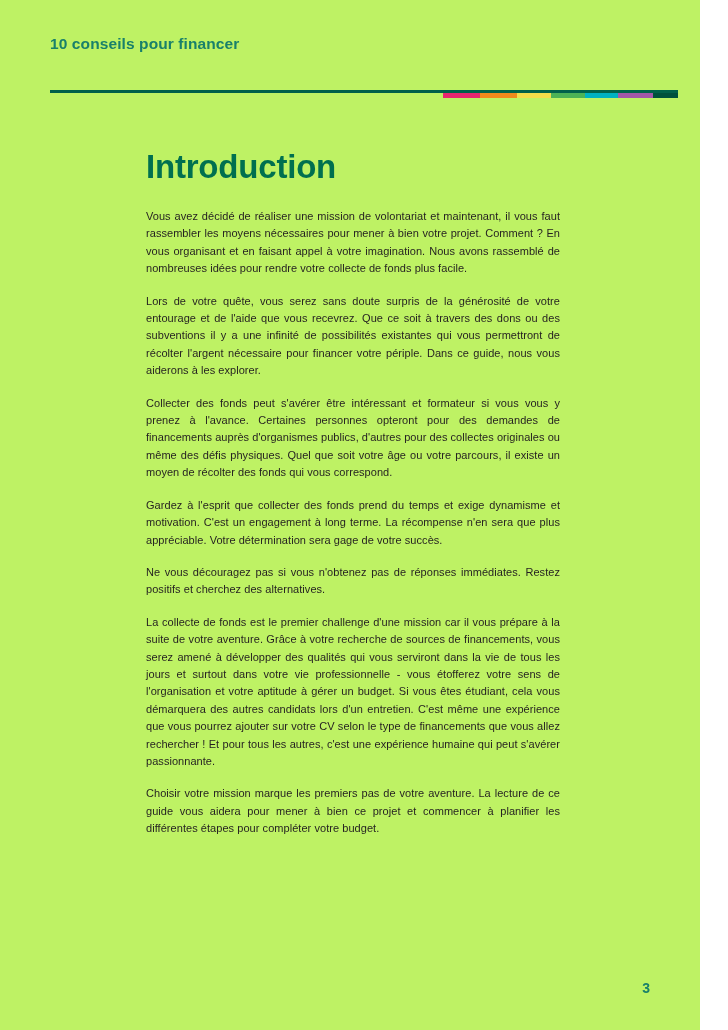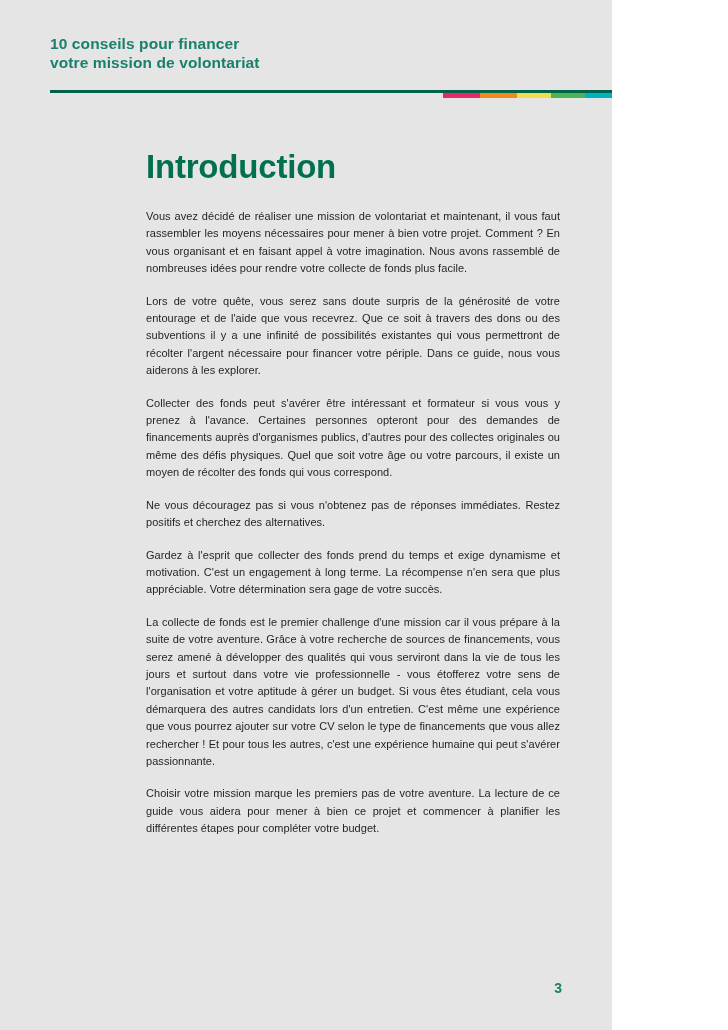--- a/index.html
+++ b/index.html
@@ -7,23 +7,23 @@
     padding: 0;
     background: #ffffff;
   }
   body {
     font-family: "Liberation Sans", sans-serif;
     -webkit-font-smoothing: antialiased;
   }
 
   .page {
     position: relative;
-    width: 612px;
+    width: 700px;
     height: 1030px;
-    background: #e5e5e5;
+    background: #bef264;
     overflow: hidden;
     box-sizing: border-box;
   }
 
   
   .header {
     position: absolute;
     left: 50px;
     top: 34px;
     width: 628px;
@@ -114,21 +114,20 @@
   }
 </style>
 </head>
 <body>
 
 <div class="page">
 
   <div class="header">
     <div class="header-title">
       <span>10 conseils pour financer</span>
-      <span class="line2">votre mission de volontariat</span>
     </div>
   </div>
 
   <div class="header-rule-wrap">
     <div class="header-rule"></div>
     <div class="color-strip" id="color-strip">
         <div class="seg" style="background: rgb(232, 39, 111); width: 37px;"></div>
         <div class="seg" style="background: rgb(240, 138, 28); width: 37px;"></div>
         <div class="seg" style="background: rgb(242, 222, 74); width: 34px;"></div>
         <div class="seg" style="background: rgb(76, 179, 86); width: 34px;"></div>
@@ -137,22 +136,22 @@
         <div class="seg" style="background: rgb(0, 81, 60); width: 25px;"></div>
       </div>
   </div>
 
   <div class="content">
     <h1 class="section-title">Introduction</h1>
     <div id="paragraphs">
         <p class="para">Vous avez décidé de réaliser une mission de volontariat et maintenant, il vous faut rassembler les moyens nécessaires pour mener à bien votre projet. Comment ? En vous organisant et en faisant appel à votre imagination. Nous avons rassemblé de nombreuses idées pour rendre votre collecte de fonds plus facile.</p>
         <p class="para">Lors de votre quête, vous serez sans doute surpris de la générosité de votre entourage et de l'aide que vous recevrez. Que ce soit à travers des dons ou des subventions il y a une infinité de possibilités existantes qui vous permettront de récolter l'argent nécessaire pour financer votre périple. Dans ce guide, nous vous aiderons à les explorer.</p>
         <p class="para">Collecter des fonds peut s'avérer être intéressant et formateur si vous vous y prenez à l'avance. Certaines personnes opteront pour des demandes de financements auprès d'organismes publics, d'autres pour des collectes originales ou même des défis physiques. Quel que soit votre âge ou votre parcours, il existe un moyen de récolter des fonds qui vous correspond.</p>
+        <p class="para">Gardez à l'esprit que collecter des fonds prend du temps et exige dynamisme et motivation. C'est un engagement à long terme. La récompense n'en sera que plus appréciable. Votre détermination sera gage de votre succès.</p>
         <p class="para">Ne vous découragez pas si vous n'obtenez pas de réponses immédiates. Restez positifs et cherchez des alternatives.</p>
-        <p class="para">Gardez à l'esprit que collecter des fonds prend du temps et exige dynamisme et motivation. C'est un engagement à long terme. La récompense n'en sera que plus appréciable. Votre détermination sera gage de votre succès.</p>
         <p class="para">La collecte de fonds est le premier challenge d'une mission car il vous prépare à la suite de votre aventure. Grâce à votre recherche de sources de financements, vous serez amené à développer des qualités qui vous serviront dans la vie de tous les jours et surtout dans votre vie professionnelle - vous étofferez votre sens de l'organisation et votre aptitude à gérer un budget. Si vous êtes étudiant, cela vous démarquera des autres candidats lors d'un entretien. C'est même une expérience que vous pourrez ajouter sur votre CV selon le type de financements que vous allez rechercher ! Et pour tous les autres, c'est une expérience humaine qui peut s'avérer passionnante.</p>
         <p class="para">Choisir votre mission marque les premiers pas de votre aventure. La lecture de ce guide vous aidera pour mener à bien ce projet et commencer à planifier les différentes étapes pour compléter votre budget.</p>
       </div>
   </div>
 
   <div class="page-number">3</div>
 
 </div>
 
 </body></html>

